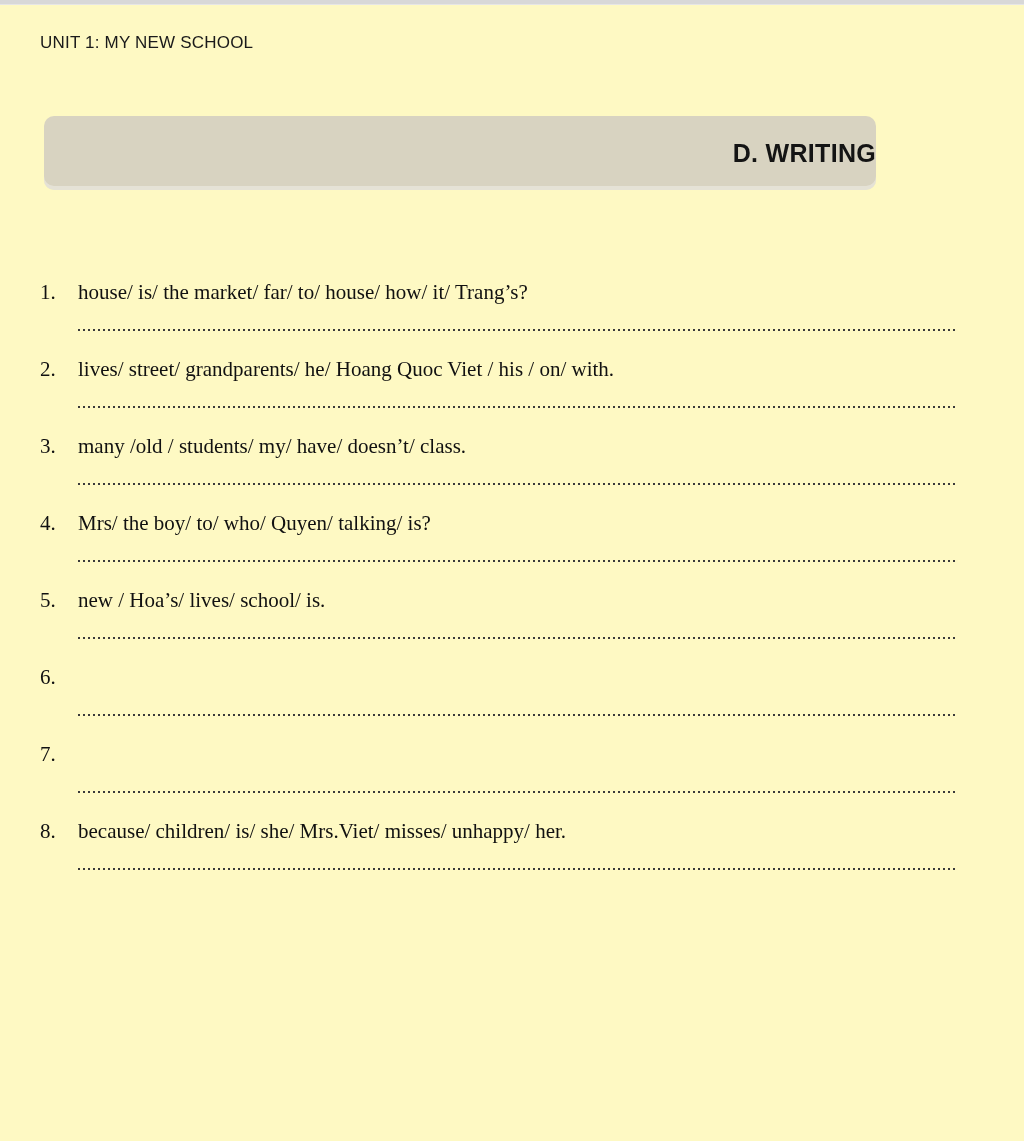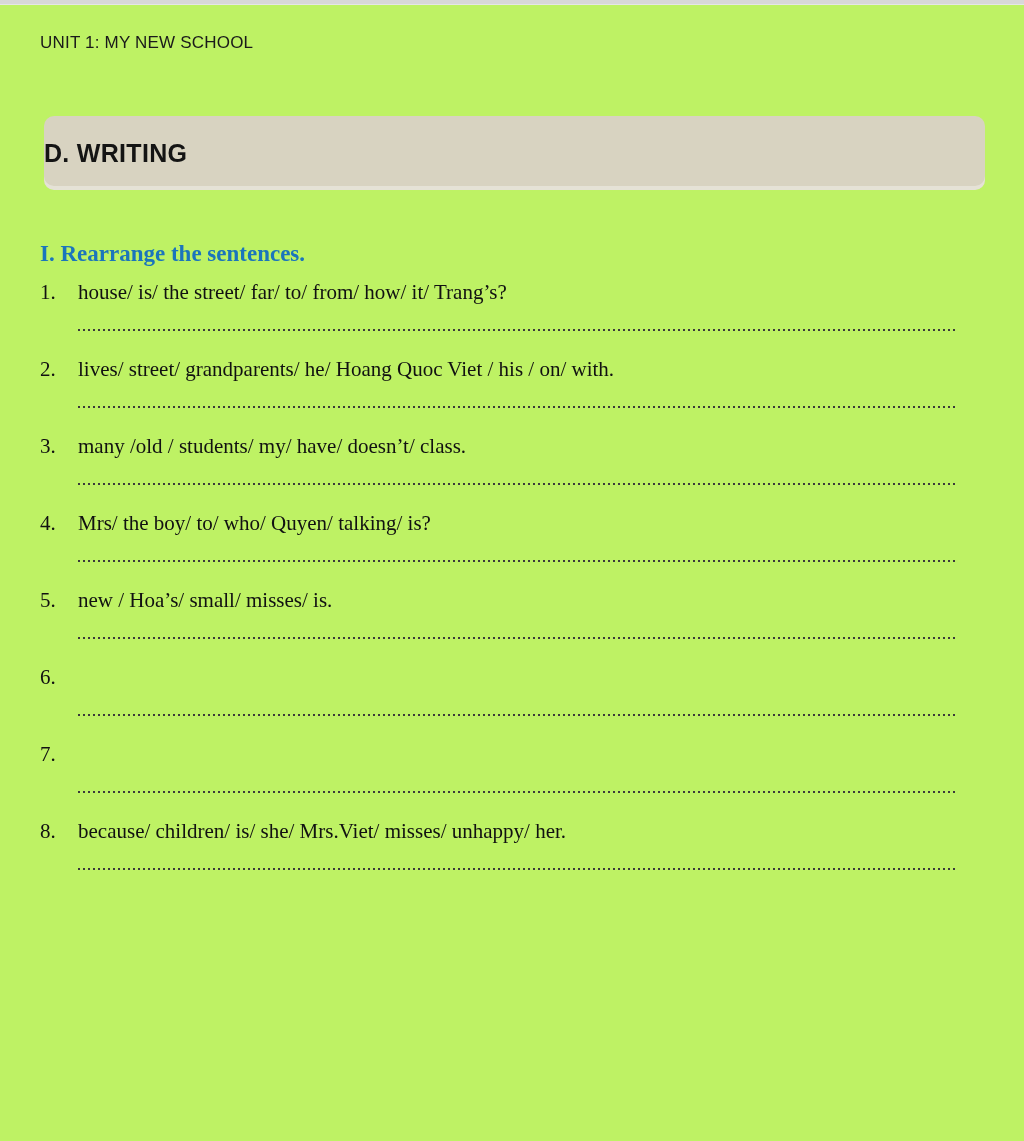--- a/index.html
+++ b/index.html
@@ -2,21 +2,21 @@
 <html style="--banner_bg: #d8d3c1; --heading_blue: #1b75bc;"><head>
 <meta charset="utf-8">
 <style>
   html, body { margin: 0; padding: 0; }
   body { background: #ffffff; }
 
   .page {
     position: relative;
     width: 1024px;
     height: 1141px;
-    background: #bef264;
+    background: #fef9c3;
     font-family: "Liberation Serif", serif;
     color: #111111;
     overflow: hidden;
   }
 
   .top-strip {
     position: absolute;
     left: 0; top: 0;
     width: 100%;
     height: 4px;
@@ -32,28 +32,28 @@
     font-size: 17px;
     letter-spacing: 0.2px;
     color: #1a1a1a;
     white-space: nowrap;
   }
 
   .banner {
     position: absolute;
     left: 44px;
     top: 116px;
-    width: 941px;
+    width: 832px;
     height: 74px;
     background: var(--banner_bg, #d8d3c1);
     border-radius: 10px;
     box-shadow: inset 0 -4px 0 rgba(255,255,255,0.35);
     display: flex;
     align-items: center;
-    justify-content: flex-start;
+    justify-content: flex-end;
   }
 
   .banner-title {
     font-family: "Liberation Sans", sans-serif;
     font-weight: 700;
     font-size: 25px;
     letter-spacing: 0.3px;
     color: #141414;
   }
 
@@ -110,28 +110,27 @@
 <div class="page">
 
   <div class="top-strip"></div>
 
   <div class="unit-title">UNIT 1: MY NEW SCHOOL</div>
 
   <div class="banner">
     <span class="banner-title">D. WRITING</span>
   </div>
 
-  <div class="exercise-heading">I. Rearrange the sentences.</div>
 
   <div class="items">
 
     <div class="item">
       <div class="sentence">
         <span class="item-number">1.</span>
-        <span class="item-text">house/ is/ the street/ far/ to/ from/ how/ it/ Trang’s?</span>
+        <span class="item-text">house/ is/ the market/ far/ to/ house/ how/ it/ Trang’s?</span>
       </div>
       <div class="answer-line"></div>
     </div>
 
     <div class="item">
       <div class="sentence">
         <span class="item-number">2.</span>
         <span class="item-text">lives/ street/ grandparents/ he/ Hoang Quoc Viet / his / on/ with.</span>
       </div>
       <div class="answer-line"></div>
@@ -149,21 +148,21 @@
       <div class="sentence">
         <span class="item-number">4.</span>
         <span class="item-text">Mrs/ the boy/ to/ who/ Quyen/ talking/ is?</span>
       </div>
       <div class="answer-line"></div>
     </div>
 
     <div class="item">
       <div class="sentence">
         <span class="item-number">5.</span>
-        <span class="item-text">new / Hoa’s/ small/ misses/ is.</span>
+        <span class="item-text">new / Hoa’s/ lives/ school/ is.</span>
       </div>
       <div class="answer-line"></div>
     </div>
 
     <div class="item">
       <div class="sentence">
         <span class="item-number">6.</span>
       </div>
       <div class="answer-line"></div>
     </div>

